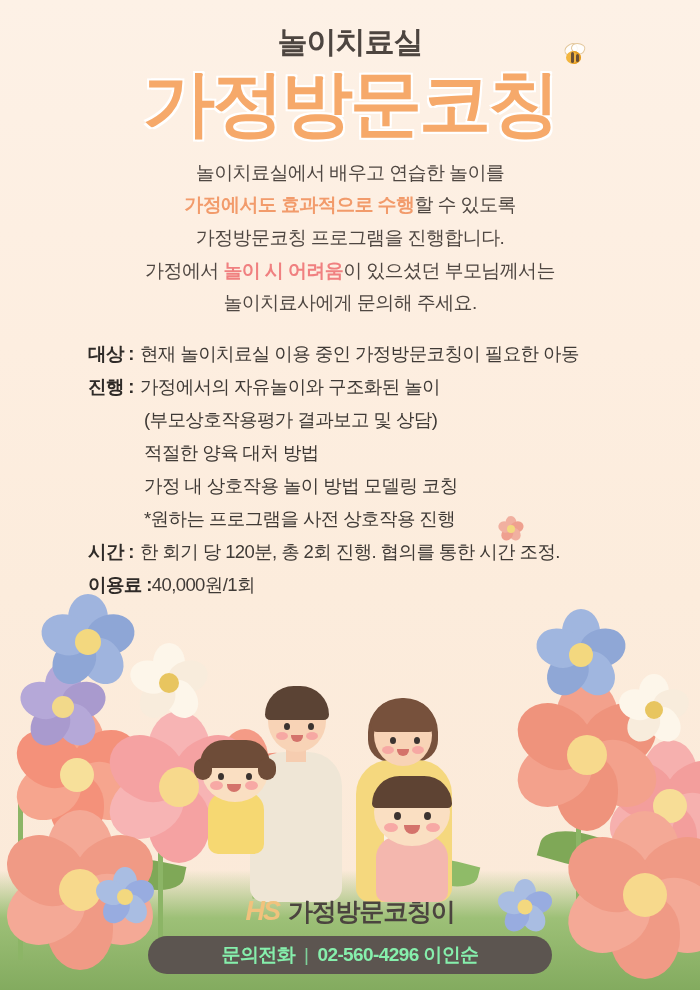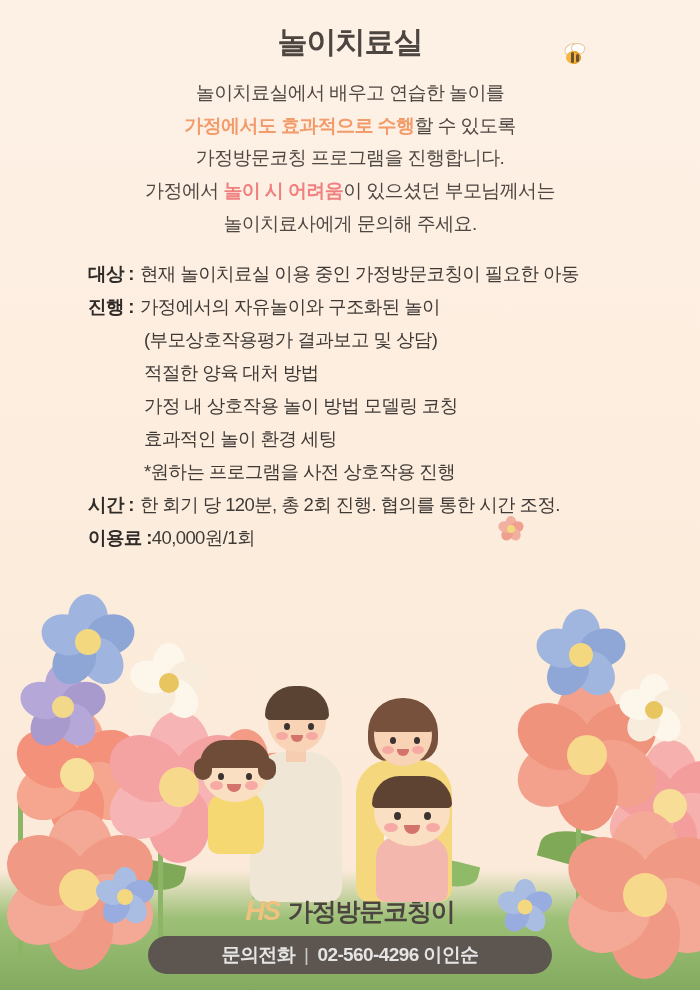--- a/index.html
+++ b/index.html
@@ -196,21 +196,21 @@
     letter-spacing: -1.2px;
   }
   .contact-bar {
     position: absolute;
     left: 148px;
     right: 148px;
     bottom: 16px;
     height: 38px;
     border-radius: 19px;
     background: #5c5550;
-    color: #e5e5e5;
+    color: #86efac;
     display: flex;
     align-items: center;
     justify-content: center;
     font-size: 19px;
     font-weight: bold;
     letter-spacing: -0.6px;
     z-index: 9;
   }
   .contact-bar .sep { margin: 0 9px; opacity: .8; font-weight: normal; }
 </style>
@@ -221,20 +221,21 @@
 
   <div class="head">
     <div class="bee">
       <div class="wing"></div>
       <div class="wing wing2"></div>
       <div class="body"></div>
       <div class="stripe s1"></div>
       <div class="stripe s2"></div>
     </div>
     <div class="kicker">놀이치료실</div>
+    <div class="title">가정방문코칭</div>
   </div>
 
   <div class="lead">
     <div>
       <span>놀이치료실에서 배우고 연습한 놀이를</span>
     </div>
     <div>
       <span class="hl">가정에서도 효과적으로 수행</span><span>할 수 있도록</span>
     </div>
     <div>
@@ -253,21 +254,20 @@
       <span class="lbl">대상 :</span>
       <span class="val" style="margin-left:6px">현재 놀이치료실 이용 중인 가정방문코칭이 필요한 아동</span>
     </div>
     <div class="row">
       <span class="lbl">진행 :</span>
       <span class="val" style="margin-left:6px">가정에서의 자유놀이와 구조화된 놀이</span>
     </div>
     <div class="sub">(부모상호작용평가 결과보고 및 상담)</div>
     <div class="sub">적절한 양육 대처 방법</div>
     <div class="sub">가정 내 상호작용 놀이 방법 모델링 코칭</div>
-    <div class="sub">효과적인 놀이 환경 세팅</div>
     <div class="sub">*원하는 프로그램을 사전 상호작용 진행</div>
     <div class="row">
       <span class="lbl">시간 :</span>
       <span class="val" style="margin-left:6px">한 회기 당 120분, 총 2회 진행. 협의를 통한 시간 조정.</span>
     </div>
     <div class="row">
       <span class="lbl">이용료 :</span>
       <span class="val" style="margin-left:0">40,000원/1회</span>
     </div>
   </div>

